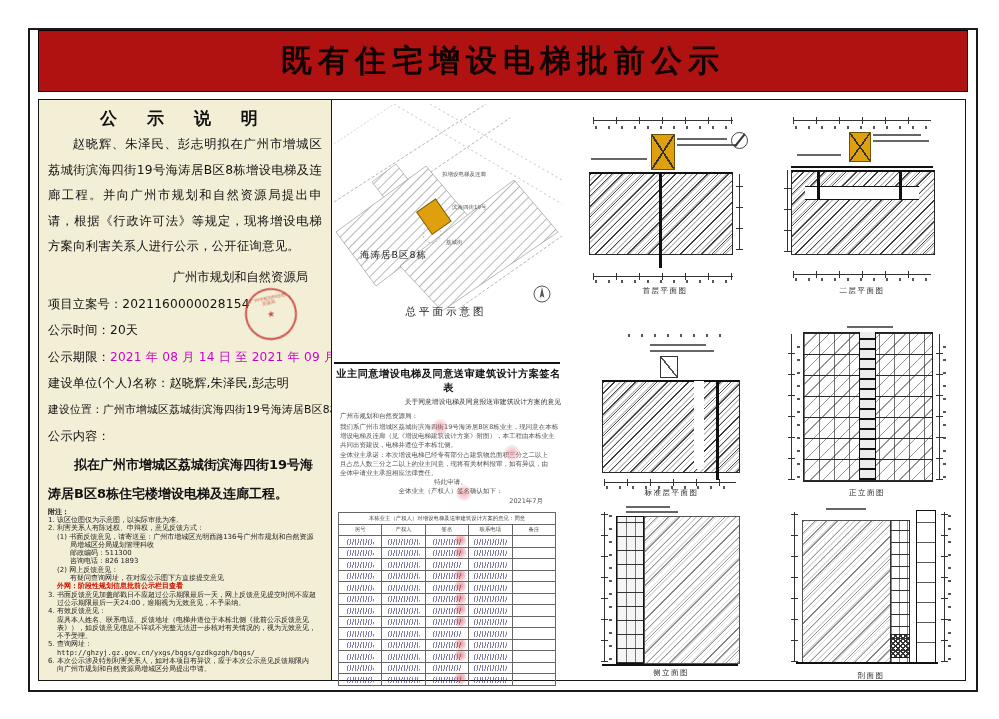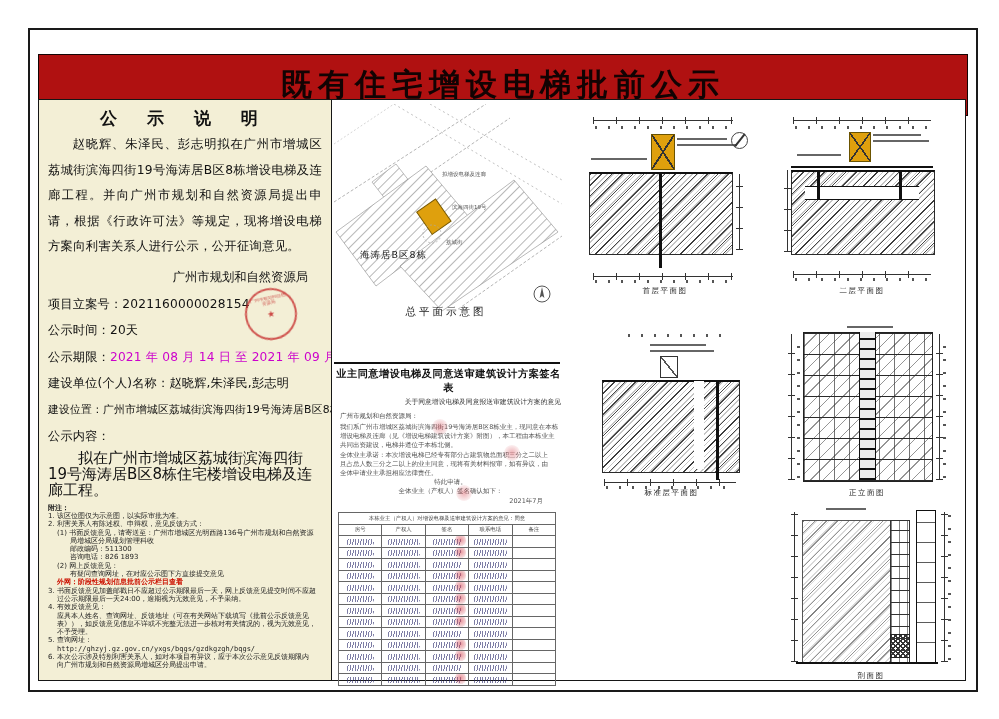--- a/index.html
+++ b/index.html
@@ -4,34 +4,34 @@
 <style>
   html,body{margin:0;padding:0;}
   body{width:999px;height:719px;background:#ffffff;position:relative;overflow:hidden;
        font-family:"DejaVu Sans","Liberation Sans",sans-serif;color:#111;}
   .abs{position:absolute;}
 
   
   #sheet{left:28px;top:28px;width:946px;height:660px;border:2.5px solid #1a1a1a;background:#fff;}
 
   
-  #banner{left:8px;top:24px;width:928px;height:60px;background:#b01111;border:1px solid #140404;
+  #banner{left:8px;top:0;width:928px;height:60px;background:#b01111;border:1px solid #140404;
           display:flex;align-items:center;justify-content:center;}
   #banner .t{font-size:31px;font-weight:bold;color:#120303;letter-spacing:6px;}
 
   
   #panel{left:8px;top:69px;width:294px;height:582px;background:#f3efd6;border:1px solid #161616;
          padding:6px 9px;box-sizing:border-box;overflow:hidden;line-height:1.2;}
   #panel .head{text-align:center;font-size:17px;font-weight:bold;letter-spacing:12px;margin:2px 0 4px 0;}
   #panel .body{font-size:12.3px;line-height:25.5px;text-align:justify;text-indent:2em;letter-spacing:.3px;}
   #panel .auth{text-align:right;font-size:12.3px;margin:10px 14px 6px 0;}
   .fld{font-size:12.2px;line-height:26.5px;letter-spacing:.2px;white-space:nowrap;}
   .fld .mag{color:#cc00cc;}
-  .content-par{font-size:15px;line-height:16px;text-indent:2em;}
-  #remarks{margin-top:6px;font-size:7px;line-height:8.3px;color:#1c1c1c;}
+  .content-par{font-size:13px;line-height:29px;text-indent:2em;font-weight:bold;}
+  #remarks{font-size:7px;line-height:8.3px;color:#1c1c1c;}
   .rline{white-space:nowrap;overflow:hidden;}
   .rline.h{font-weight:bold;}
   .rline.i1{padding-left:9px;}
   .rline.i2{padding-left:22px;}
   .rline.red{color:#cc1100;font-weight:bold;}
   .rline.mono{font-family:"DejaVu Sans Mono","Liberation Mono",monospace;}
 
   
   .seal{width:48px;height:48px;border:2.2px solid rgba(198,45,45,.78);border-radius:50%;
         transform:rotate(-12deg);display:flex;align-items:center;justify-content:center;
@@ -165,21 +165,21 @@
         <div class="rline i1">(1) 书面反馈意见，请寄送至：广州市增城区光明西路136号广州市规划和自然资源</div>
         <div class="rline i2">局增城区分局规划管理科收</div>
         <div class="rline i2">邮政编码：511300</div>
         <div class="rline i2">咨询电话：826 1893</div>
         <div class="rline i1">(2) 网上反馈意见：</div>
         <div class="rline i2">有疑问查询网址，在对应公示图下方直接提交意见</div>
         <div class="rline red i1">外网：阶段性规划信息批前公示栏目查看</div>
         <div class="rline ">3. 书面反馈意见加盖邮戳日不应超过公示期限最后一天，网上反馈意见提交时间不应超</div>
         <div class="rline i1">过公示期限最后一天24:00，逾期视为无效意见，不予采纳。</div>
         <div class="rline ">4. 有效反馈意见：</div>
-        <div class="rline i1">应具本人姓名、查询网址、反馈地址（可在有关网站下载填写《批前公示反馈意见</div>
+        <div class="rline i1">应具本人姓名、联系电话、反馈地址（电梯井道位于本栋北侧《批前公示反馈意见</div>
         <div class="rline i1">表》），如反馈意见信息不详或不完整无法进一步核对有关情况的，视为无效意见，</div>
         <div class="rline i1">不予受理。</div>
         <div class="rline ">5. 查询网址：</div>
         <div class="rline i1 mono">http://ghzyj.gz.gov.cn/yxgs/bqgs/gzdkgzgh/bqgs/</div>
         <div class="rline ">6. 本次公示涉及特别利害关系人，如对本项目有异议，应于本次公示意见反馈期限内</div>
         <div class="rline i1">向广州市规划和自然资源局增城区分局提出申请。</div>
       </div>
 
     <div class="seal abs" style="left:206px;top:188px;">
       <span class="ring">广州市规划和自然资源局</span>
@@ -405,20 +405,30 @@
       <div class="note" style="left:60px;top:0;width:46px;"></div>
       <div class="dimv" style="left:0;top:8px;height:146px;"></div>
       <div class="dotsv" style="left:10px;top:10px;height:142px;"></div>
       <div class="elev" style="left:16px;top:6px;width:128px;height:148px;"></div>
       <div class="estrip" style="left:72px;top:6px;width:15px;height:148px;"></div>
       <div class="dimv" style="left:148px;top:8px;height:146px;"></div>
       <div class="dotsv" style="left:156px;top:10px;height:142px;"></div>
       <div class="cap">正立面图</div>
     </div>
 
+    <div class="dwg" style="left:268px;top:406px;width:142px;height:172px;">
+      <div class="dimv" style="left:0;top:6px;height:150px;"></div>
+      <div class="dotsv" style="left:9px;top:8px;height:146px;"></div>
+      <div class="note" style="left:26px;top:0;width:44px;"></div>
+      <div class="note" style="left:26px;top:5px;width:52px;"></div>
+      <div class="floorcol" style="left:16px;top:10px;width:26px;height:146px;"></div>
+      <div class="hatchlight" style="left:44px;top:10px;width:94px;height:146px;"></div>
+      <div class="ground" style="left:2px;top:158px;width:136px;"></div>
+      <div class="cap">侧立面图</div>
+    </div>
 
     <div class="dwg" style="left:458px;top:406px;width:162px;height:175px;">
       <div class="dimv" style="left:0;top:6px;height:150px;"></div>
       <div class="note" style="left:36px;top:2px;width:40px;"></div>
       <div class="hatchlight" style="left:12px;top:14px;width:92px;height:142px;"></div>
       <div class="wincol" style="left:100px;top:14px;width:18px;height:142px;"></div>
       <div class="crossblk" style="left:100px;top:128px;width:18px;height:22px;"></div>
       <div class="tower" style="left:126px;top:4px;width:18px;height:152px;"></div>
       <div class="dimv" style="left:150px;top:6px;height:150px;"></div>
       <div class="dotsv" style="left:158px;top:8px;height:146px;"></div>

